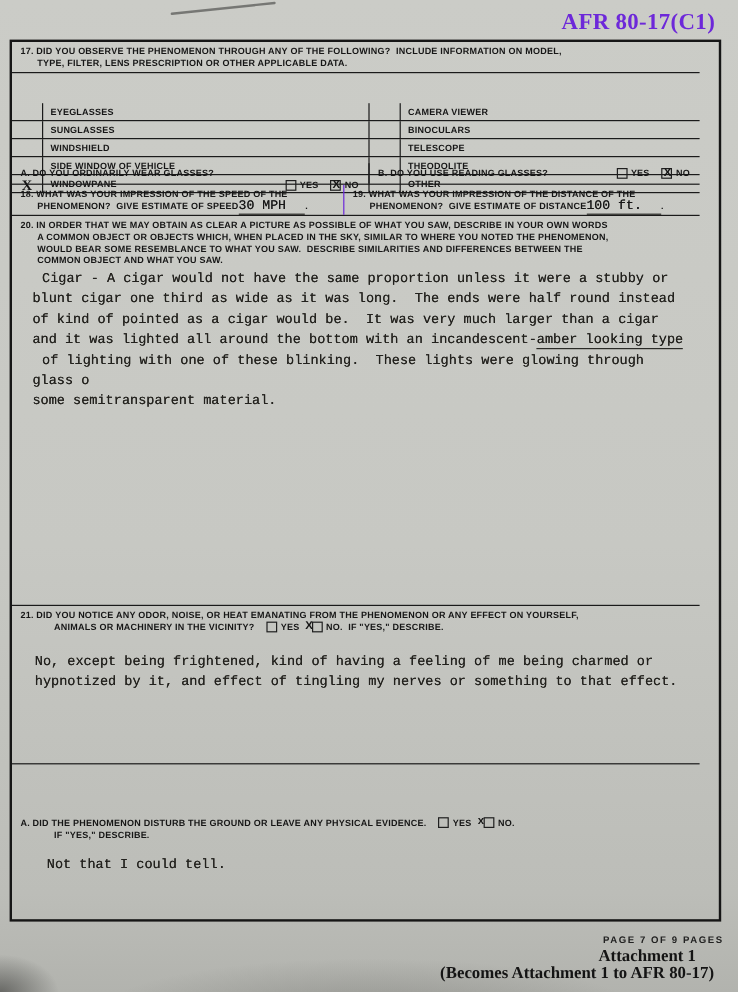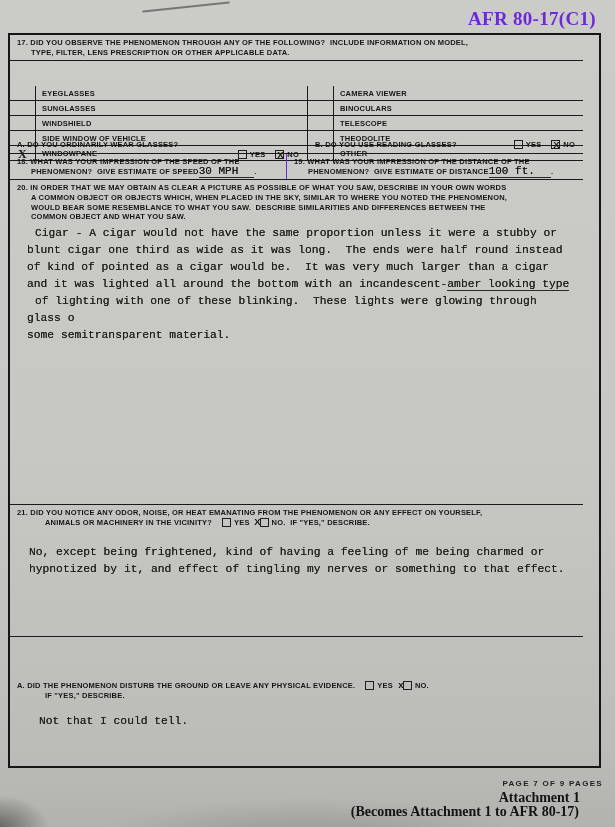--- a/index.html
+++ b/index.html
@@ -60,21 +60,21 @@
   .sec20 { top:145px; height:325px; border-bottom:1px solid #1a1a1a; padding:3px 6px 0 7px; }
   .sec21 { top:470px; height:132px; border-bottom:1px solid #1a1a1a; padding:3px 6px 0 7px; }
   .secA  { top:602px; height:129px; padding:4px 6px 0 7px;margin-top:40px; }
   .ans20 { margin-top:3px; padding-left:10px; text-indent:8px; }
   .ans21 { margin-top:16px; padding-left:12px; }
   .ansA  { margin-top:12px; padding-left:22px; }
   .foot-page { position:absolute; top:779px; right:12px; font-weight:bold;
     font-size:8px; letter-spacing:1.3px; color:#222; }
   .att1 { position:absolute; top:790px; right:35px;
     font-family:"Liberation Serif",serif; font-weight:bold; font-size:14px; color:#141414; }
-  .att2 { position:absolute; top:804px; right:36px;
+  .att2 { position:absolute; top:804px; right:20px;
     font-family:"Liberation Serif",serif; font-weight:bold; font-size:14px; color:#141414; }
 </style>
 </head>
 <body>
 
 <div class="ref">AFR 80-17(C1)</div>
 <div class="artifact-line"></div>
 
 <div class="form">
 

